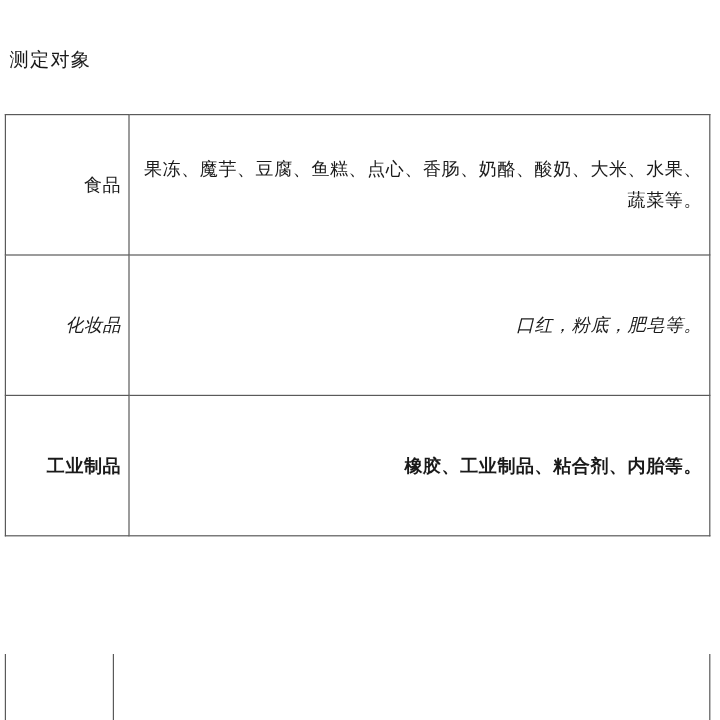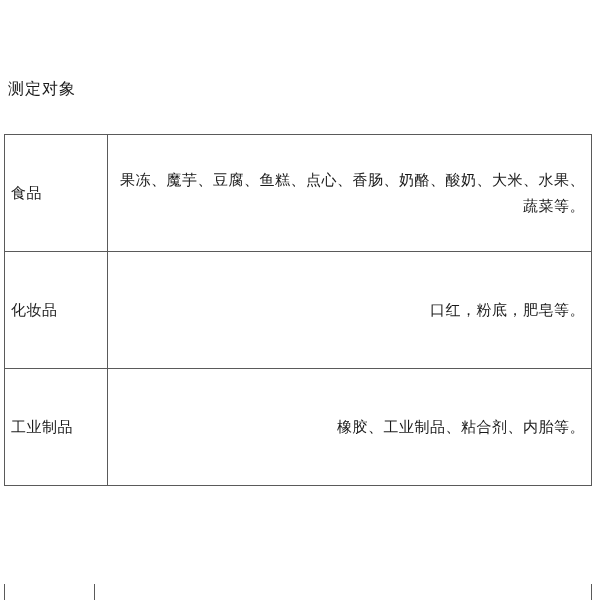--- a/index.html
+++ b/index.html
@@ -12,21 +12,20 @@
     background: #ffffff;
     font-family: "DejaVu Sans", "Liberation Sans", sans-serif;
     color: #1a1a1a;
     overflow: hidden;
   }
   .page {
     position: relative;
     width: 600px;
     height: 482px;
     box-sizing: border-box;
-    margin-top: 39px;
   }
   .doc-title {
     position: absolute;
     left: 8px;
     top: 40px;
     font-size: 16px;
     line-height: 20px;
     letter-spacing: 1px;
     color: #1a1a1a;
     white-space: nowrap;
@@ -43,31 +42,31 @@
     border: 1px solid #5a5a5a;
     vertical-align: middle;
     padding: 6px 6px 6px 6px;
     font-size: 15px;
     line-height: 26px;
     letter-spacing: 0.5px;
     color: #1a1a1a;
   }
   td.cat-cell {
     width: 90px;
-    text-align: left;
+    text-align: right;
     padding-left: 6px;
   }
   td.desc-cell {
     text-align: right;
     padding-left: 8px;
   }
   .row-food td { height: 104px; }
   .row-pharma td { height: 102px; }
-  .row-cosmetic td { height: 104px; }
-  .row-industrial td { height: 104px; }
+  .row-cosmetic td { height: 104px; font-style: italic; }
+  .row-industrial td { height: 104px; font-weight: bold; }
   .bottom-strip {
     position: absolute;
     left: 4px;
     top: 545px;
     width: 588px;
     height: 55px;
     box-sizing: border-box;
   }
   .bottom-strip .vline {
     position: absolute;

